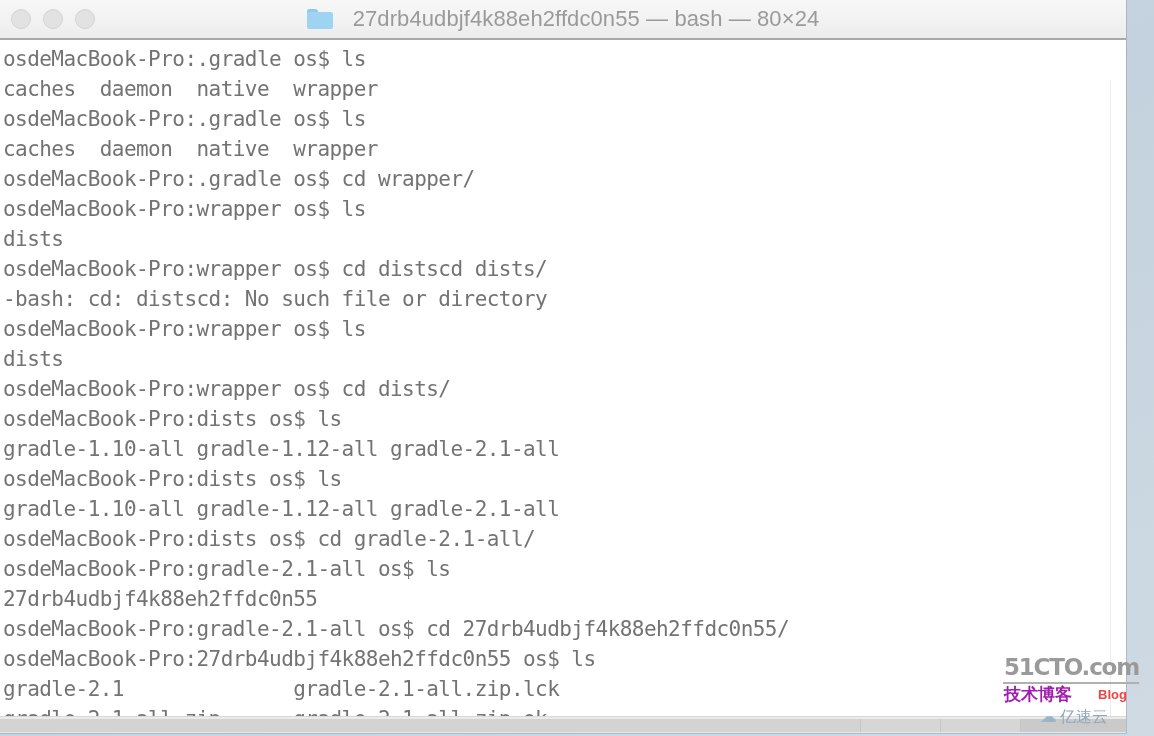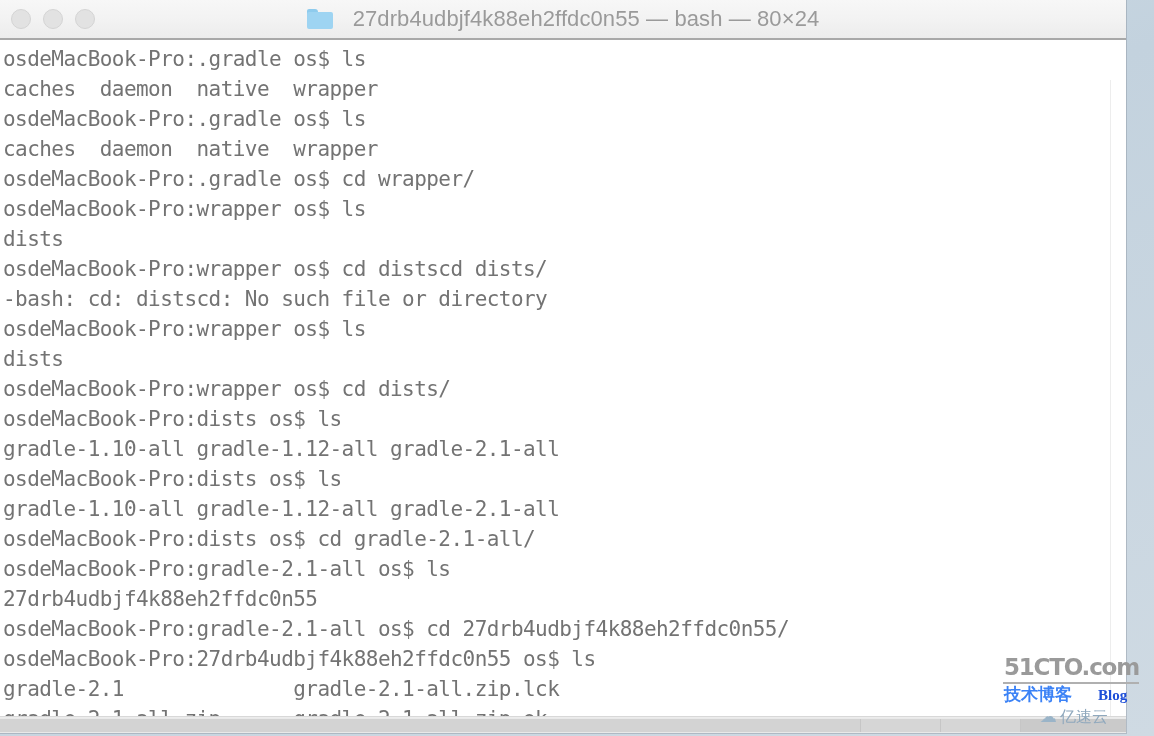--- a/index.html
+++ b/index.html
@@ -195,31 +195,31 @@
     height: 2px;
     background: #b0b0b0;
   }
   #wm-cn {
     position: absolute;
     left: 6px;
     top: 38px;
     font-family: "DejaVu Sans", sans-serif;
     font-size: 17px;
     font-weight: bold;
-    color: #3b82f6;
+    color: #a21caf;
     line-height: 1;
   }
   #wm-blog {
     position: absolute;
     left: 100px;
     top: 40px;
-    font-family: Liberation Serif, serif;
-    font-size: 15px;
+    font-family: Liberation Sans, sans-serif;
+    font-size: 13px;
     font-weight: bold;
-    color: #1d4ed8;
+    color: #ef4444;
     line-height: 1;
   }
   #wm-yisu {
     position: absolute;
     left: 42px;
     top: 60px;
     display: flex;
     align-items: center;
     gap: 3px;
     color: #8fa8bd;

